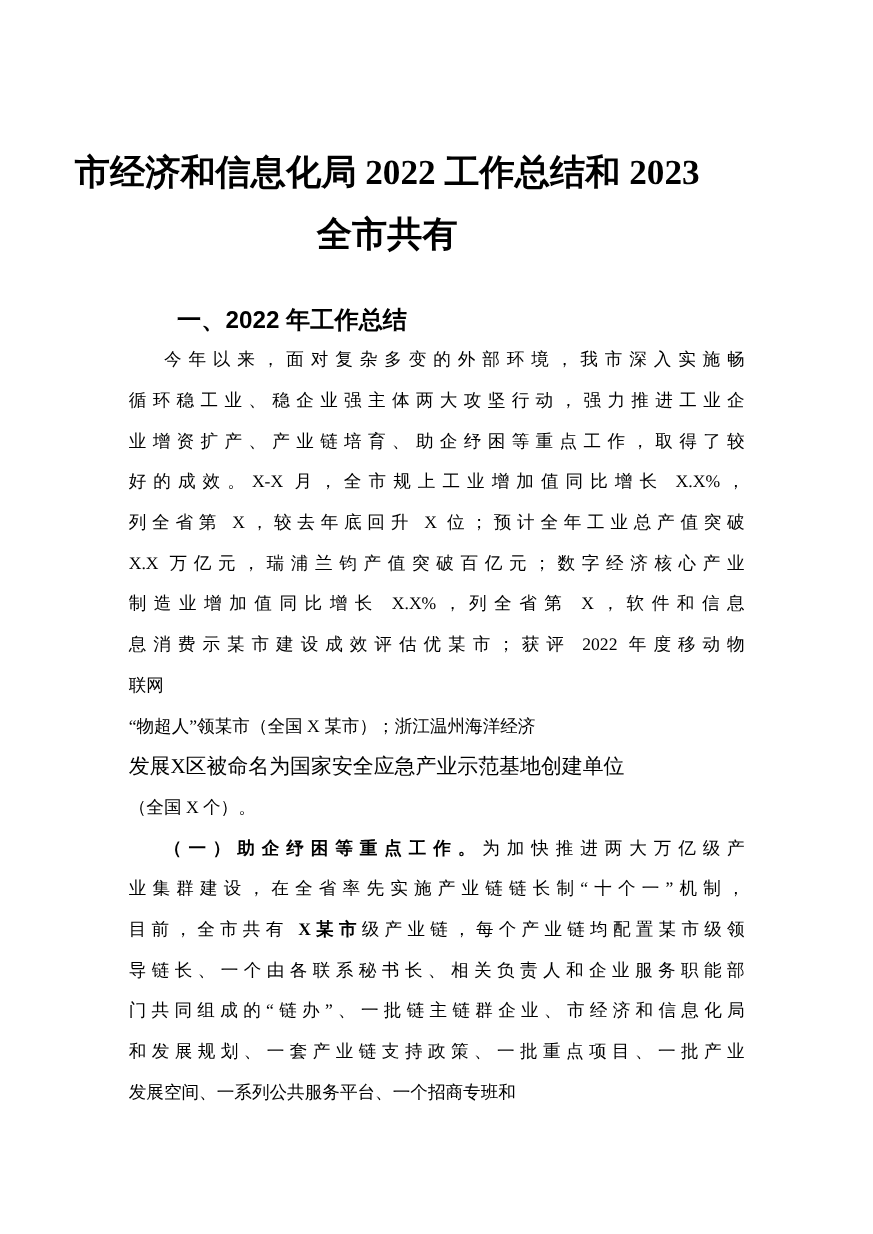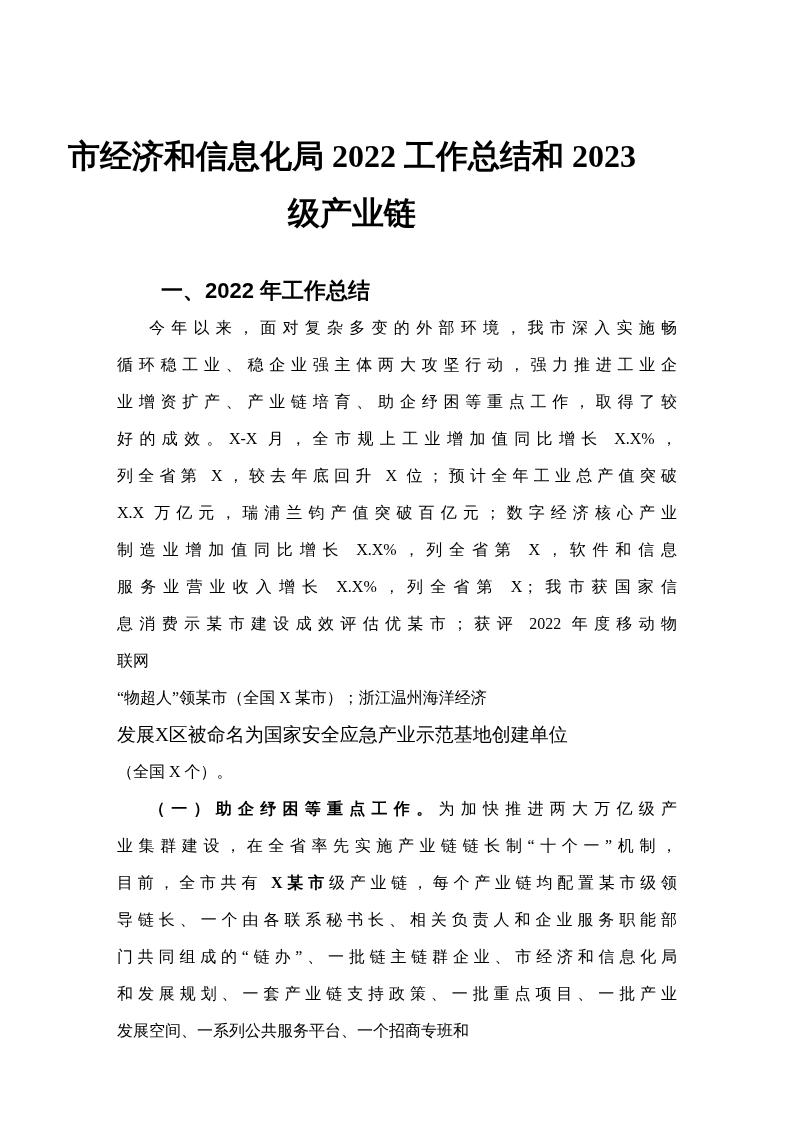--- a/index.html
+++ b/index.html
@@ -54,32 +54,31 @@
   .line b {
     font-weight: bold;
   }
 </style>
 </head>
 <body>
 
 <div class="page">
   <h1 class="title">
     <div>市经济和信息化局 2022 工作总结和 2023</div>
-    <div>级产业链</div>
+    <div>全市共有</div>
   </h1>
   <div class="doc-body">
       <div class="line heading indent"><b>一、2022 年工作总结</b></div>
       <div class="line indent justify"><span>今年以来，面对复杂多变的外部环境，我市深入实施畅</span></div>
       <div class="line justify"><span>循环稳工业、稳企业强主体两大攻坚行动，强力推进工业企</span></div>
       <div class="line justify"><span>业增资扩产、产业链培育、助企纾困等重点工作，取得了较</span></div>
       <div class="line justify"><span>好的成效。X-X 月，全市规上工业增加值同比增长 X.X%，</span></div>
       <div class="line justify"><span>列全省第 X，较去年底回升 X 位；预计全年工业总产值突破</span></div>
       <div class="line justify"><span>X.X 万亿元，瑞浦兰钧产值突破百亿元；数字经济核心产业</span></div>
       <div class="line justify"><span>制造业增加值同比增长 X.X%，列全省第 X，软件和信息</span></div>
-      <div class="line justify"><span>服务业营业收入增长 X.X%，列全省第 X；我市获国家信</span></div>
       <div class="line justify"><span>息消费示某市建设成效评估优某市；获评 2022 年度移动物</span></div>
       <div class="line"><span>联网</span></div>
       <div class="line"><span>“物超人”领某市（全国 X 某市）；浙江温州海洋经济</span></div>
       <div class="line small"><span>发展X区被命名为国家安全应急产业示范基地创建单位</span></div>
       <div class="line"><span>（全国 X 个）。</span></div>
       <div class="line indent justify"><b>（一）助企纾困等重点工作。</b><span>为加快推进两大万亿级产</span></div>
       <div class="line justify"><span>业集群建设，在全省率先实施产业链链长制“十个一”机制，</span></div>
       <div class="line justify"><span>目前，全市共有 </span><b>X某市</b><span>级产业链，每个产业链均配置某市级领</span></div>
       <div class="line justify"><span>导链长、一个由各联系秘书长、相关负责人和企业服务职能部</span></div>
       <div class="line justify"><span>门共同组成的“链办”、一批链主链群企业、市经济和信息化局</span></div>

